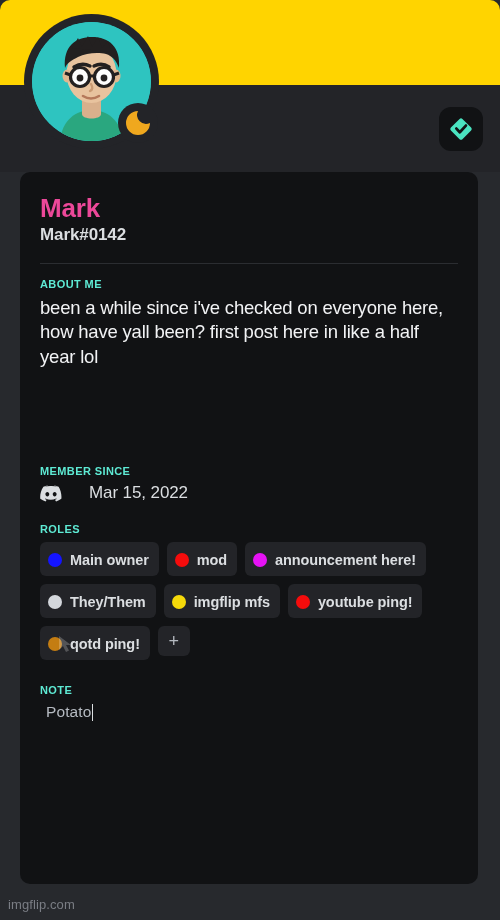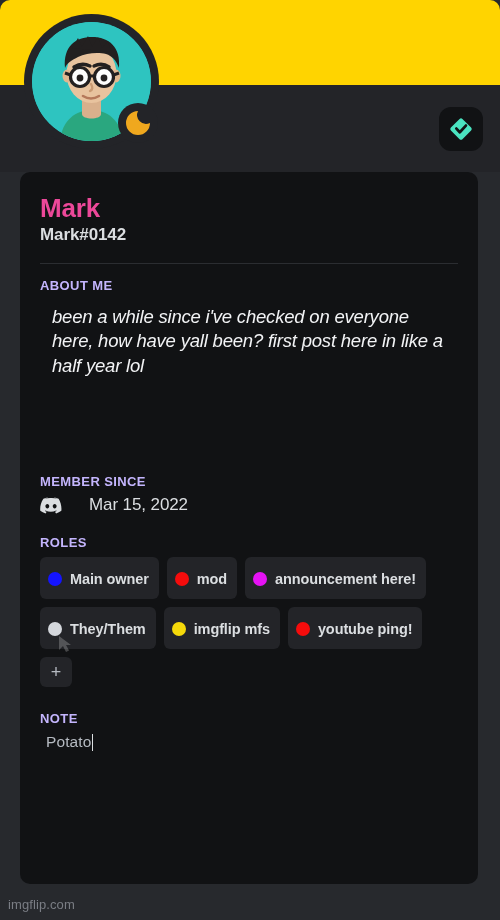--- a/index.html
+++ b/index.html
@@ -121,35 +121,34 @@
     margin: 0;
   }
 
   .divider {
     height: 1px;
     background: #2b2d31;
     margin: 18px 0 14px 0;
   }
 
   .section-title {
-    color: #c4b5fd;
-    font-size: 13px;
+    color: #5eead4;
+    font-size: 11px;
     font-weight: bold;
     letter-spacing: 0.4px;
     margin: 0 0 6px 0;
   }
 
   #about-text {
     color: #f2f3f5;
     font-size: 18.5px;
     line-height: 1.33;
     white-space: pre-line;
-    margin: 12px;
+    margin: 0;
     letter-spacing: -0.2px;
-    font-style: italic;
   }
 
   #ghost-cursor {
     position: absolute;
     left: 38px;
     top: 463px;
     width: 14px;
     height: 18px;
     opacity: 0.22;
   }
@@ -175,21 +174,21 @@
     margin-top: 7px;
   }
   .role-pill {
     display: inline-flex;
     align-items: center;
     gap: 8px;
     background: #232428;
     border-radius: 6px;
     padding: 7px 10px 5px 8px;
     box-sizing: border-box;
-    height: 42px;
+    height: 34px;
   }
   .role-dot {
     width: 14px;
     height: 14px;
     border-radius: 50%;
     flex: 0 0 auto;
   }
   .role-label {
     color: #dbdee1;
     font-size: 14.5px;
@@ -337,20 +336,24 @@
         <span class="role-label">They/Them</span>
       </div>
       <div class="role-pill">
         <span class="role-dot" style="background: rgb(245, 217, 10);"></span>
         <span class="role-label">imgflip mfs</span>
       </div>
       <div class="role-pill">
         <span class="role-dot" style="background: rgb(245, 12, 12);"></span>
         <span class="role-label">youtube ping!</span>
       </div>
+      <div class="role-pill">
+        <span class="role-dot" style="background: rgb(196, 125, 18);"></span>
+        <span class="role-label">qotd ping!</span>
+      </div>
       <div id="add-role-button">+</div>
     </div>
   </div>
 
   <div id="note-block">
     <div class="section-title">NOTE</div>
     <div id="note-input">
       <span>Potato</span>
       <span id="note-caret"></span>
     </div>

